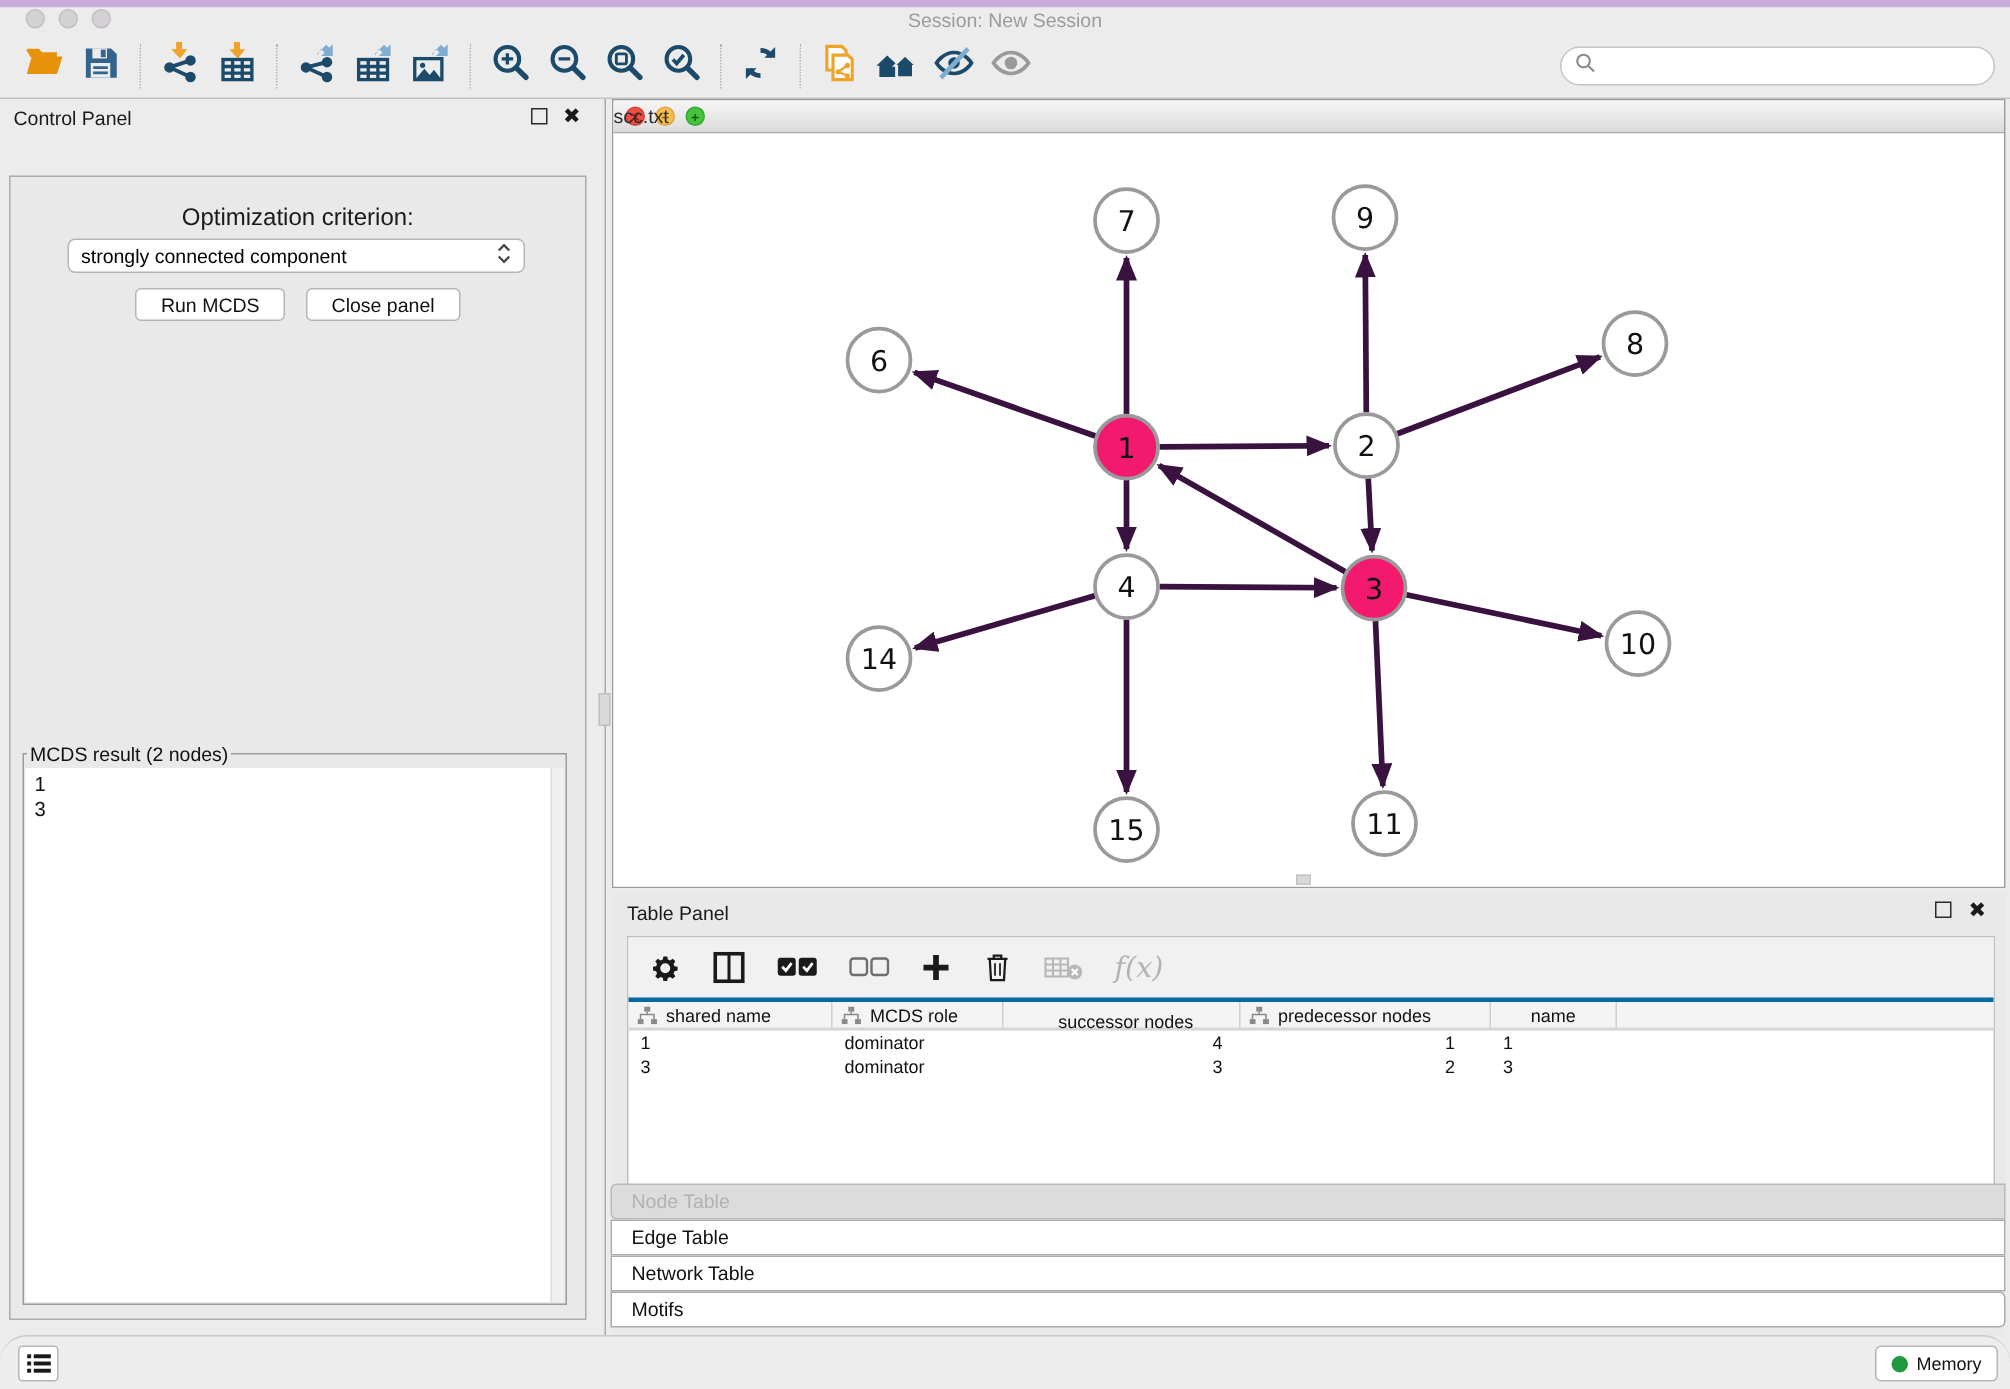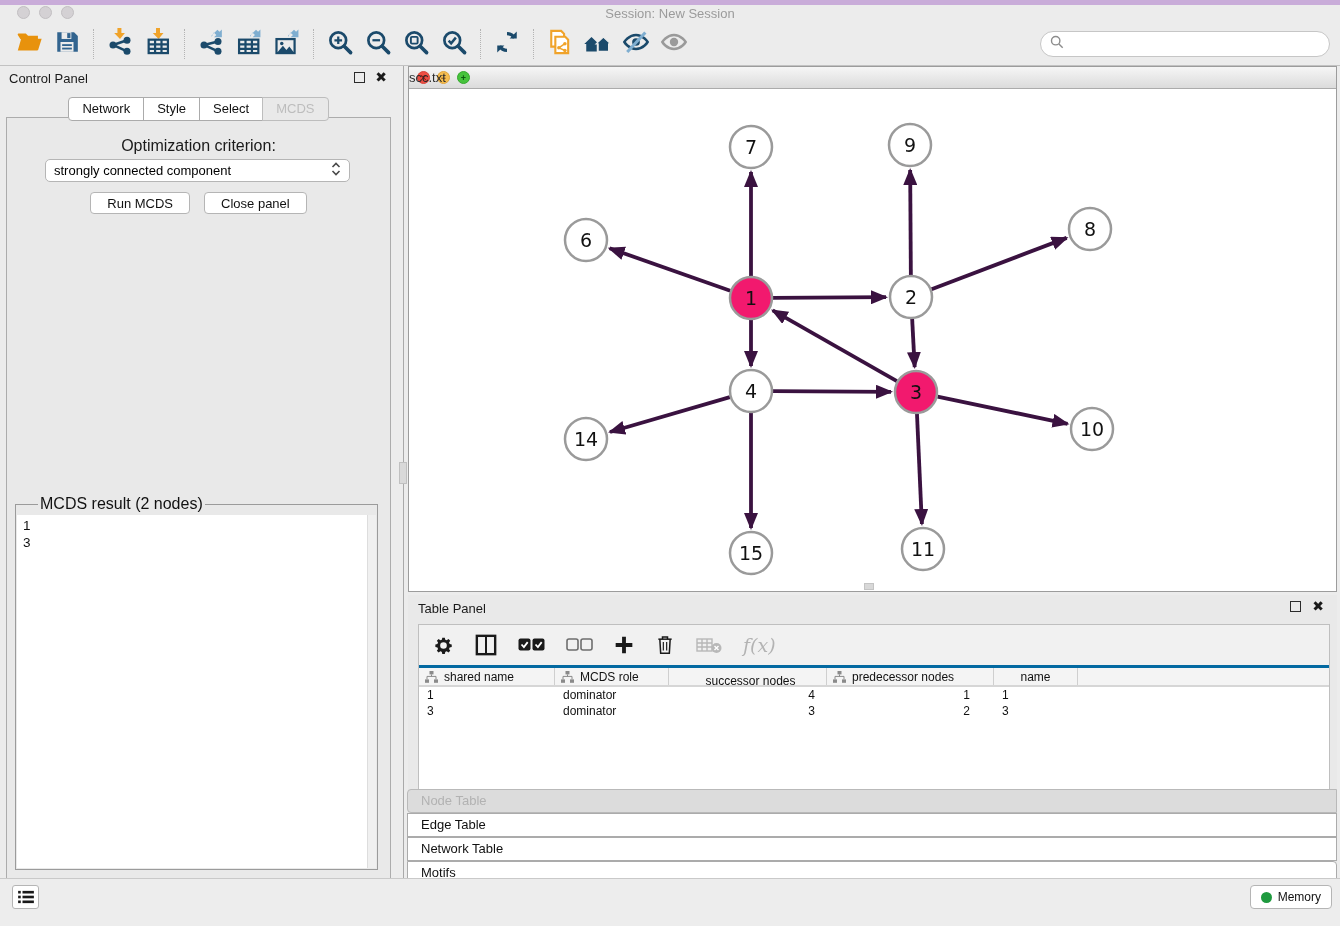--- a/index.html
+++ b/index.html
@@ -36,21 +36,21 @@
   .opt-label { text-align:center; margin-top:19px; font-size:16px; color:#1a1a1a; }
   .select { position:absolute; left:38px; right:40px; top:41px; height:23px; background:#fff;
             border:1px solid #B5B5B5; border-radius:5px; display:flex; align-items:center;
             padding:0 8px; font-size:13px; }
   .select .chev { margin-left:auto; }
   .btn-row { position:absolute; top:74px; left:0; right:0; display:flex; justify-content:center; gap:14px; }
   .pbtn { height:22px; padding:0 16px; background:#fff; border:1px solid #B5B5B5; border-radius:4px;
           font-size:13px; color:#111; }
   fieldset.mcds-result { position:absolute; left:8px; right:12px; top:377px; bottom:9px;
                          border:1px solid #9B9B9B; padding:0; }
-  fieldset.mcds-result legend { font-size:16px; margin-left:22px; padding:0 2px; color:#111; }
+  fieldset.mcds-result legend { font-size:13px; margin-left:2px; padding:0 2px; color:#111; }
   .result-inner { position:absolute; left:1px; right:1px; top:2px; bottom:1px; background:#fff; }
   .result-scroll { position:absolute; right:0; top:0; bottom:0; width:9px; background:#F0F0F0; border-left:1px solid #DDD; }
   .result-inner pre { font-family:"Liberation Sans","DejaVu Sans",sans-serif; font-size:13.5px;
                       line-height:17px; padding:2px 6px; color:#111; }
 
   
   .v-split { position:absolute; left:398px; top:66px; width:10px; height:824px; }
   .v-split .line { position:absolute; left:5px; top:0; bottom:0; width:1px; background:#A9A9A9; }
   .v-split .grip { position:absolute; left:1px; top:396px; width:8px; height:22px; background:#D9D9D9; border:1px solid #C0C0C0; }
 
@@ -83,21 +83,21 @@
   .td-row { display:flex; height:16px; align-items:center; }
   .td { padding-left:8px; color:#111; }
   .c0 { width:136px; } .c1 { width:114px; } .c2 { width:158px;flex-direction:column; } .c3 { width:167px; } .c4 { width:84px; }
   .td.c2 { text-align:right; padding-right:12px; padding-left:0; }
   .td.c3 { text-align:right; padding-right:24px; padding-left:0; }
   .th.c4 { justify-content:center; padding-left:0; }
   .tp-tabs { position:absolute; bottom:5px; left:0; right:0; display:flex; justify-content:center;flex-direction:column; }
   .tp-tabs .tab.active { background:#DCDCDC; color:#B2B2B2; border-color:#B9B9B9; }
 
   
-  .statusbar { position:absolute; left:0; right:0; bottom:0; height:48px; background:#EDEDED; border-top:1px solid #C9C9C9; }
+  .statusbar { position:absolute; left:0; right:0; bottom:0; height:36px; background:#EDEDED; border-top:1px solid #C9C9C9;border-radius:18px; }
   .sb-left { position:absolute; left:12px; top:6px; width:27px; height:24px; background:#fff;
              border:1px solid #B5B5B5; border-radius:3px; display:flex; align-items:center; justify-content:center; }
   .sb-mem { position:absolute; right:8px; top:6px; height:24px; padding:0 10px; background:#fff;
             border:1px solid #B5B5B5; border-radius:4px; display:flex; align-items:center; gap:6px; font-size:12px; color:#111; }
   .mem-dot { width:11px; height:11px; border-radius:50%; background:#1F9A3F; }
   svg text { font-family:"DejaVu Sans","Liberation Sans",sans-serif; }
 </style>
 </head>
 <body>
 
@@ -267,26 +267,20 @@
         </svg></span>
     <input placeholder="" style="">
   </div>
 </div>
 
 <div class="control-panel">
   <div class="cp-head">
     <span>Control Panel</span>
     <span class="panel-float" style="right:33px"></span>
     <span class="panel-close" style="right:11px">✖</span>
-  </div>
-  <div class="cp-tabs">
-    <div class="tab">Network</div>
-    <div class="tab">Style</div>
-    <div class="tab">Select</div>
-    <div class="tab active">MCDS</div>
   </div>
   <div class="cp-body">
     <div class="opt-label">Optimization criterion:</div>
     <div class="select">
       <span>strongly connected component</span>
       <span class="chev"><svg width="10" height="16" viewBox="0 0 10 16">
             <path d="M1.5 6L5 2.5 8.5 6M1.5 10L5 13.5 8.5 10" fill="none" stroke="#4a4a4a" stroke-width="1.6"></path>
           </svg></span>
     </div>
     <div class="btn-row">

